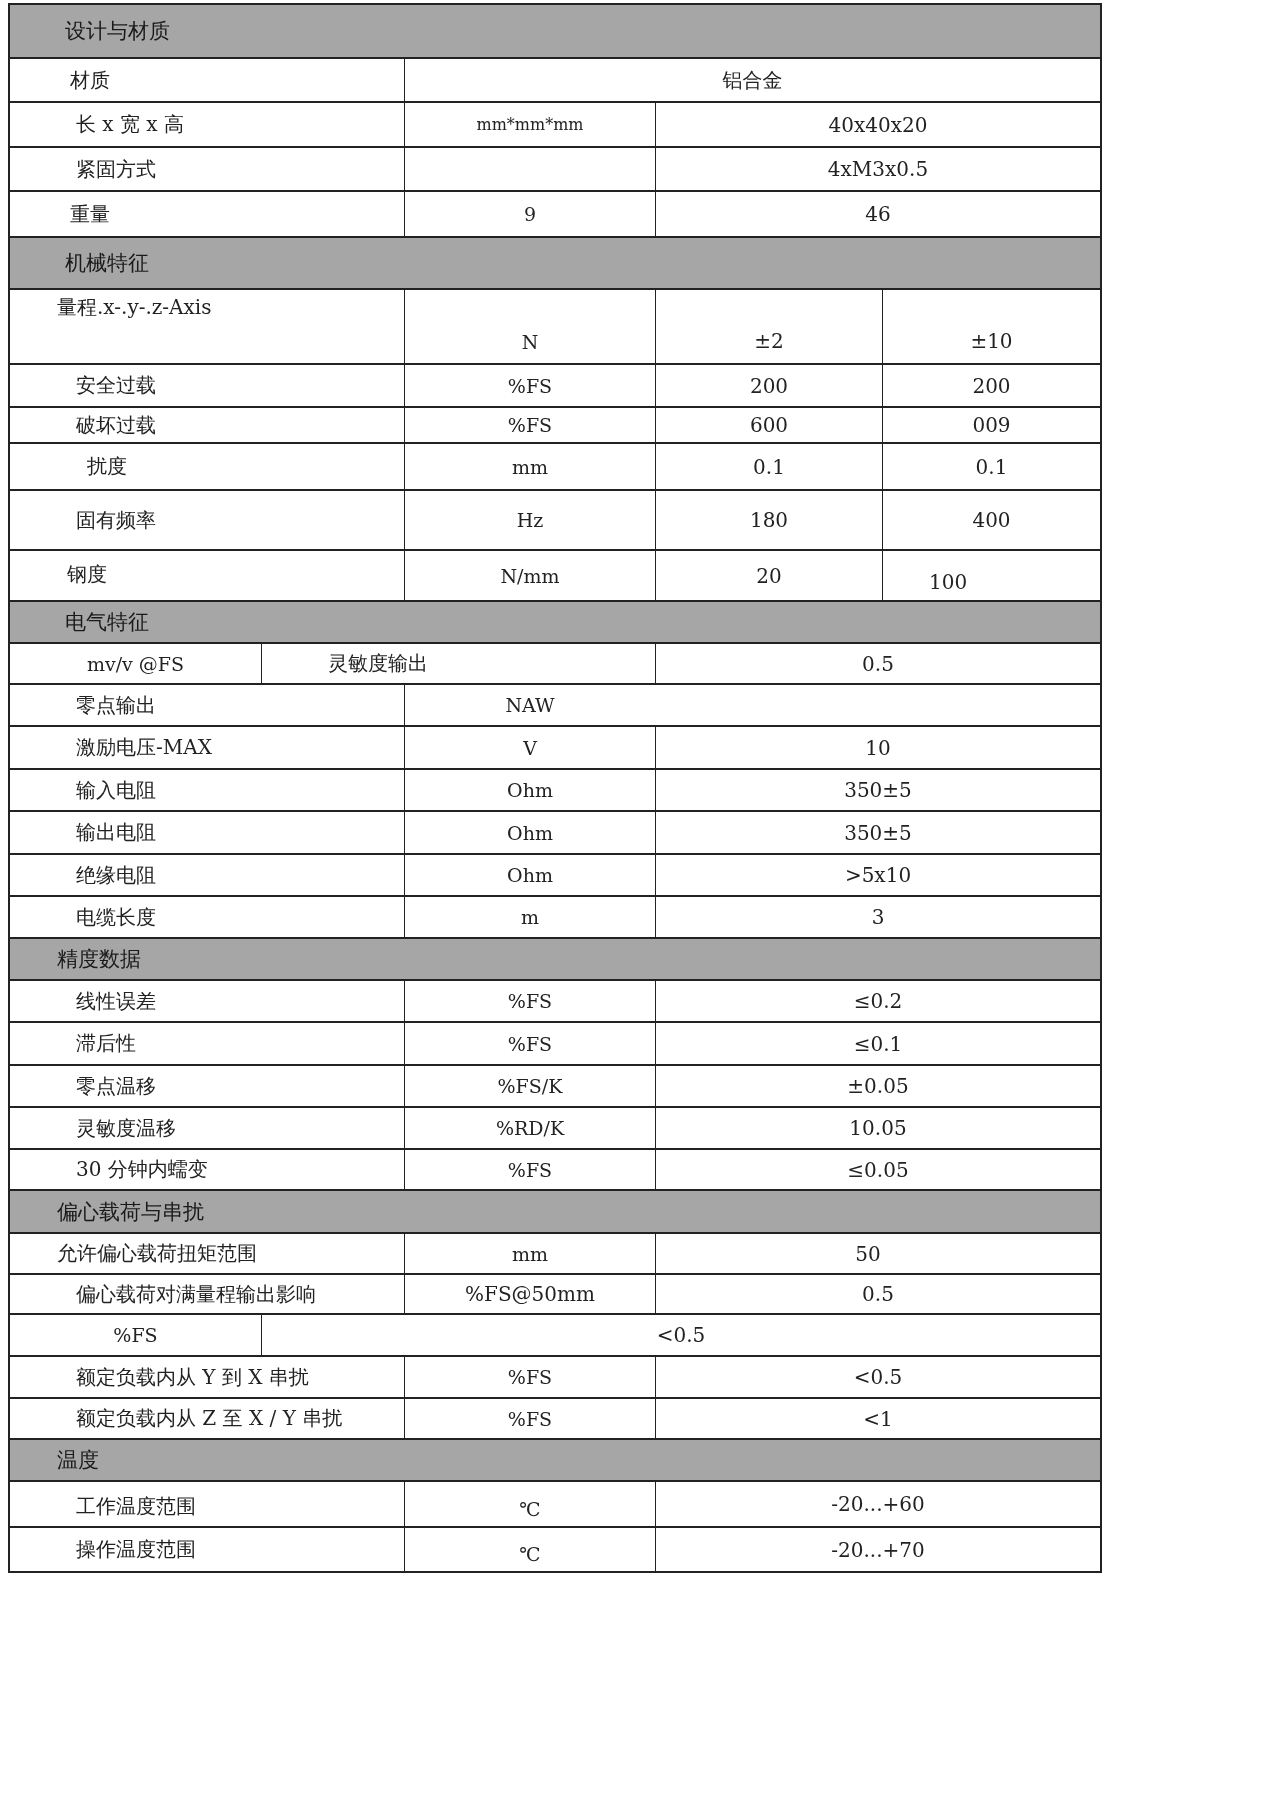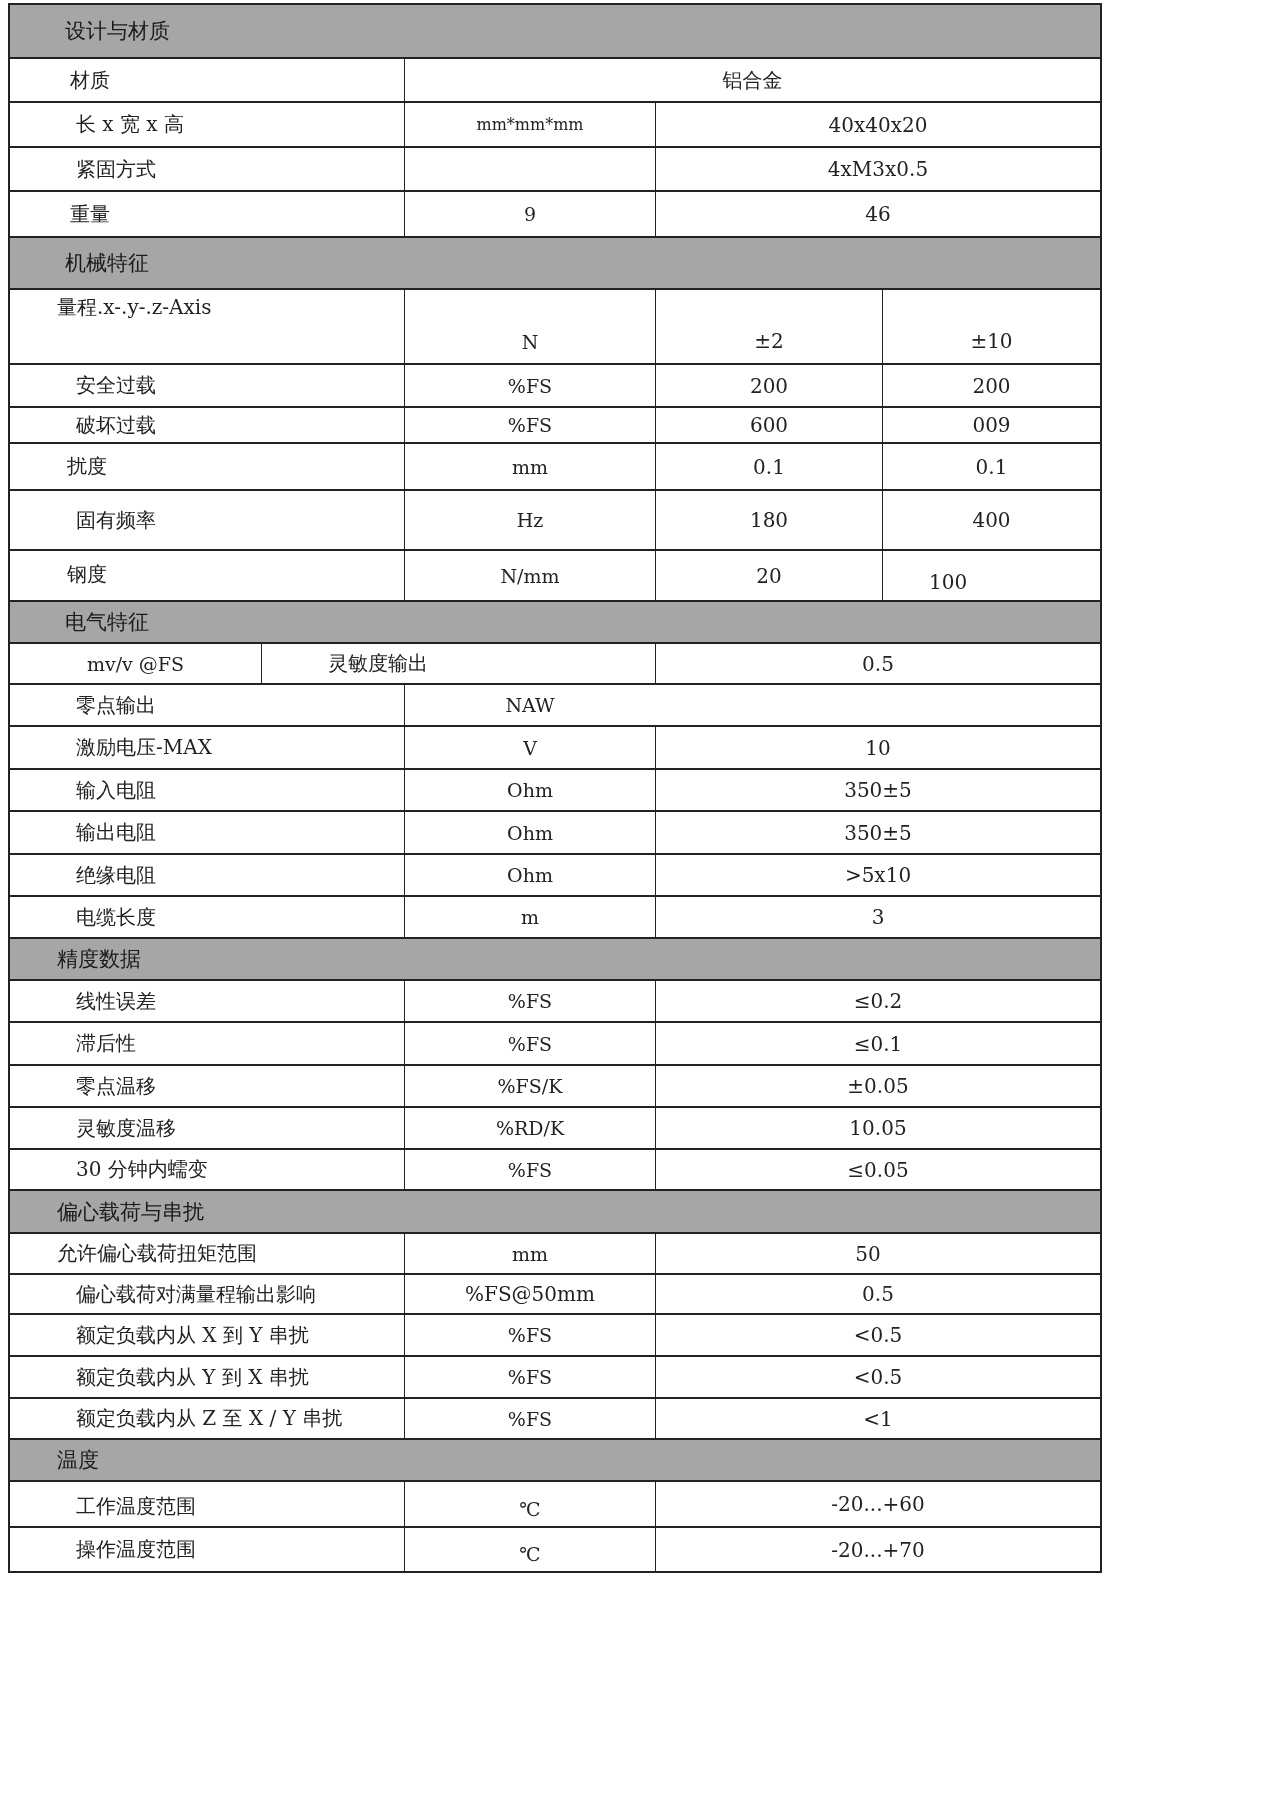--- a/index.html
+++ b/index.html
@@ -66,21 +66,21 @@
     <div class="cell c3">200</div>
     <div class="cell c4">200</div>
   </div>
   <div class="row" style="height:36px">
     <div class="cell c1">破坏过载</div>
     <div class="cell c2">%FS</div>
     <div class="cell c3">600</div>
     <div class="cell c4">009</div>
   </div>
   <div class="row" style="height:47px">
-    <div class="cell c1" style="padding-left:57px">扰度</div>
+    <div class="cell c1" style="padding-left:77px">扰度</div>
     <div class="cell c2">mm</div>
     <div class="cell c3">0.1</div>
     <div class="cell c4">0.1</div>
   </div>
   <div class="row" style="height:60px">
     <div class="cell c1">固有频率</div>
     <div class="cell c2">Hz</div>
     <div class="cell c3">180</div>
     <div class="cell c4">400</div>
   </div>
@@ -165,21 +165,20 @@
     <div class="cell c1 pl47">允许偏心载荷扭矩范围</div>
     <div class="cell c2">mm</div>
     <div class="cell c34" style="padding-right:20px">50</div>
   </div>
   <div class="row" style="height:40px">
     <div class="cell c1">偏心载荷对满量程输出影响</div>
     <div class="cell c2" style="font-size:20px">%FS@50mm</div>
     <div class="cell c34">0.5</div>
   </div>
   <div class="row" style="height:42px">
-    <div class="cell c1">额定负载内从 X 到 Y 串扰</div>
     <div class="cell c2">%FS</div>
     <div class="cell c34">&lt;0.5</div>
   </div>
   <div class="row" style="height:42px">
     <div class="cell c1">额定负载内从 Y 到 X 串扰</div>
     <div class="cell c2">%FS</div>
     <div class="cell c34">&lt;0.5</div>
   </div>
   <div class="row" style="height:41px">
     <div class="cell c1">额定负载内从 Z 至 X / Y 串扰</div>

